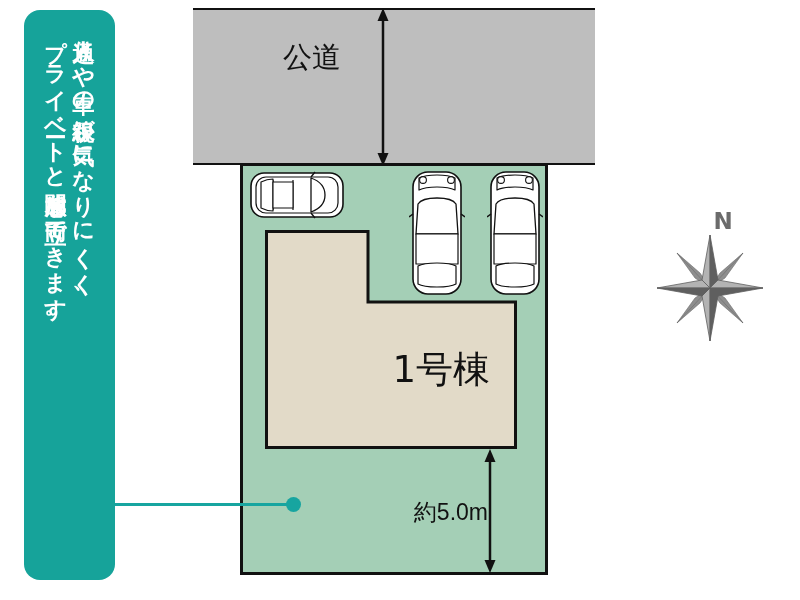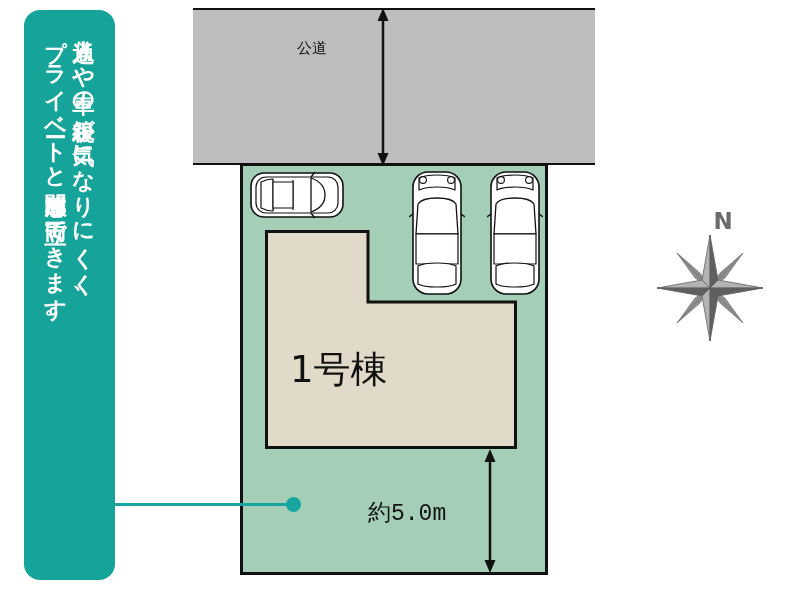--- a/index.html
+++ b/index.html
@@ -84,21 +84,21 @@
     border-bottom: 2px solid #111111;
     box-sizing: border-box;
   }
   .road-label {
     position: absolute;
     left: 247px;
     top: 38px;
     width: 130px;
     text-align: center;
     color: #111111;
-    font-size: 15px;
+    font-size: 29px;
     line-height: 1.35;
     font-family: "DejaVu Sans", "Liberation Sans", sans-serif;
     white-space: nowrap;
   }
 
   
   .lot {
     position: absolute;
     left: 240px;
     top: 163px;
@@ -117,42 +117,42 @@
     width: 252px;
     height: 219px;
   }
   .building svg { display: block; }
 
   .building-label {
     position: absolute;
     left: 290px;
     top: 345px;
     width: 200px;
-    text-align: left;
+    text-align: right;
     font-size: 37px;
     color: #111111;
     font-family: "DejaVu Sans", "Liberation Sans", sans-serif;
     white-space: nowrap;
   }
 
   
   .dim-arrow {
     position: absolute;
   }
   .dim-arrow svg { display: block; }
 
   .garden-label {
     position: absolute;
     left: 368px;
     top: 497px;
     width: 120px;
-    text-align: left;
+    text-align: right;
     font-size: 23px;
     color: #111111;
-    font-family: Liberation Mono, monospace;
+    font-family: Liberation Sans, sans-serif;
     white-space: nowrap;
   }
 
   
   .car { position: absolute; }
   .car svg { display: block; }
 
   
   .compass {
     position: absolute;

